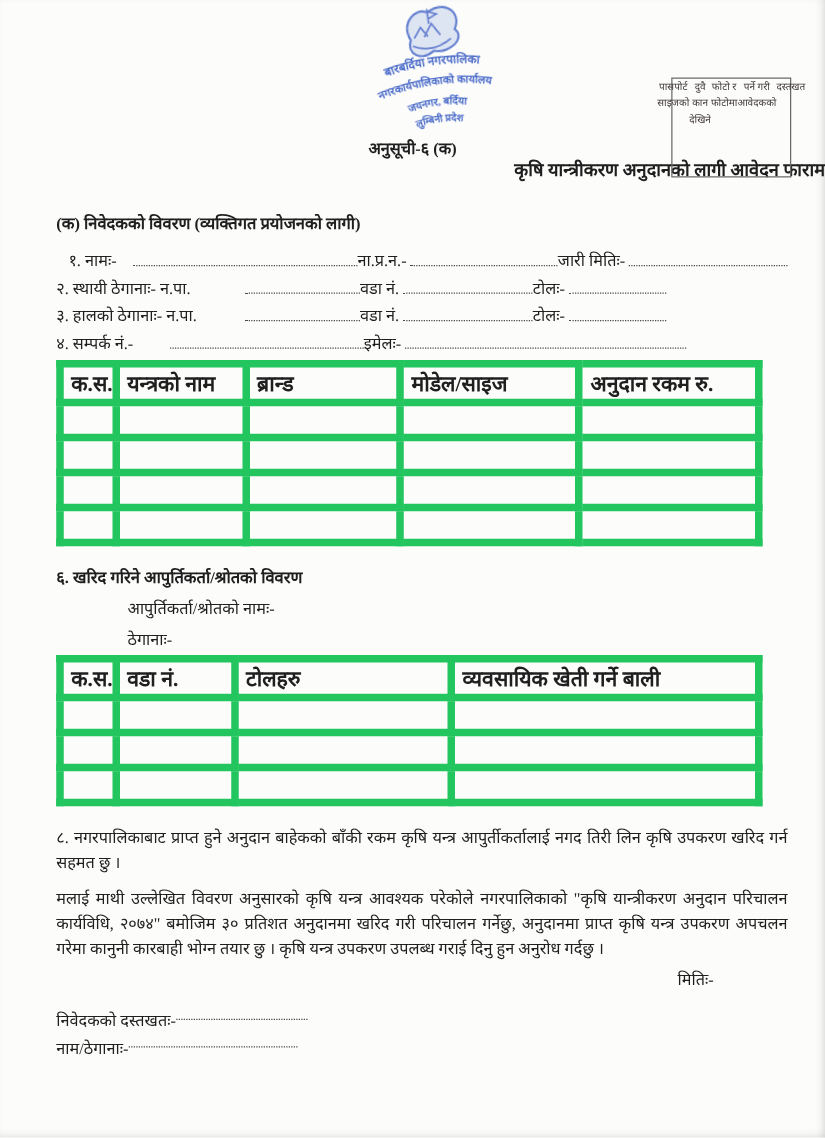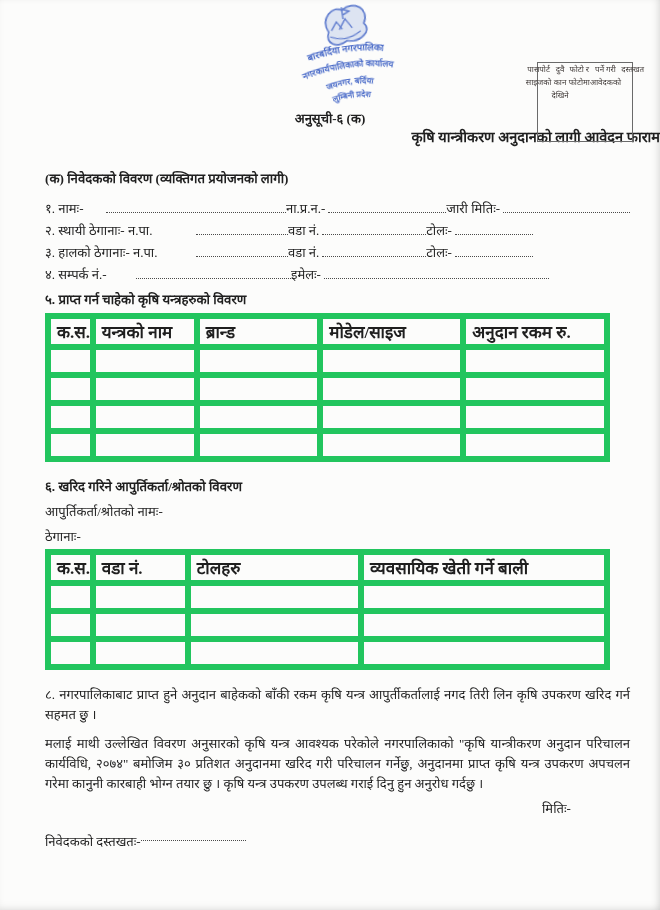--- a/index.html
+++ b/index.html
@@ -43,36 +43,36 @@
   .sec-heading { font-weight: bold; font-size: 13.2px; }
   .h-applicant { margin-top: 23px; }
   .h-machines  { margin-top: 7px; }
   .h-supplier  { margin-top: 15px; }
   .h-usage     { margin-top: 13px; }
 
   .field-row { display: flex; align-items: flex-end; height: 21px; margin-top: 1px; }
   .field-row .lbl { flex-shrink: 0; padding-right: 3px; white-space: nowrap; }
   .dots { flex-shrink: 0; border-bottom: 1.5px dotted #4a4a4a; height: 3px; margin-bottom: 4px; }
   .dots.grow { flex: 1 1 auto; }
-  .rows-start { margin-top: 9px; }
+  .rows-start { margin-top: 9px; text-align: center; }
 
   .w58{width:58px} .w148{width:148px} .w88{width:88px}
   .d180{width:180px} .d118{width:118px}
   .d92{width:92px} .d104{width:104px} .d78{width:78px}
   .d155{width:155px} .d225{width:225px}
   .d105{width:105px} .d135{width:135px}
 
   table.tbl { border-collapse: collapse; width: 565px; table-layout: fixed; }
   .tbl1 { margin-top: 5px; }
   .tbl2 { margin-top: 4px; }
   .tbl th, .tbl td { border: 6px solid #22c55e; padding: 1px 6px; font-size: 17px; }
   .tbl th { text-align: left; font-weight: bold; height: 19px; }
   .tbl td { height: 20px; }
 
-  .indent1 { margin-top: 7px; }
+  .indent1 { margin-left: 57px; margin-top: 7px; }
 
   .para { margin: 0; text-align: justify; line-height: 20px; }
   .p-clause { margin-top: 15px; }
   .p-decl { margin-top: 9px; }
   .miti { margin-top: 5px; margin-left: 497px; }
 
   .sig-row { display: flex; align-items: center; height: 22px; }
   .sig-first { margin-top: 13px; }
 </style>
 </head>
@@ -151,21 +151,20 @@
       <span class="dots d78"></span>
     </div>
 
     <div class="field-row">
       <span class="lbl w88">४. सम्पर्क नं.-</span>
       <span class="dots d155"></span>
       <span class="lbl">इमेलः-</span>
       <span class="dots d225"></span>
     </div>
 
-    <div class="sec-heading h-machines">५. प्राप्त गर्न चाहेको कृषि यन्त्रहरुको विवरण</div>
 
     <table class="tbl tbl1">
       <colgroup>
         <col style="width:8%">
           <col style="width:18.6%">
           <col style="width:22.1%">
           <col style="width:25.6%">
           <col style="width:25.7%">
       </colgroup>
       <thead>
@@ -252,15 +251,19 @@
     </table>
 
     <p class="para p-clause">८. नगरपालिकाबाट प्राप्त हुने अनुदान बाहेकको बाँकी रकम कृषि यन्त्र आपुर्तीकर्तालाई नगद तिरी लिन कृषि उपकरण खरिद गर्न सहमत छु ।</p>
     <p class="para p-decl">मलाई माथी उल्लेखित विवरण अनुसारको कृषि यन्त्र आवश्यक परेकोले नगरपालिकाको "कृषि यान्त्रीकरण अनुदान परिचालन कार्यविधि, २०७४" बमोजिम ३० प्रतिशत अनुदानमा खरिद गरी परिचालन गर्नेछु, अनुदानमा प्राप्त कृषि यन्त्र उपकरण अपचलन गरेमा कानुनी कारबाही भोग्न तयार छु । कृषि यन्त्र उपकरण उपलब्ध गराई दिनु हुन अनुरोध गर्दछु ।</p>
     <div class="miti">मितिः-</div>
 
     <div class="sig-row sig-first">
       <span class="lbl">निवेदकको दस्तखतः-</span>
       <span class="dots d105"></span>
     </div>
+    <div class="sig-row">
+      <span class="lbl">नाम/ठेगानाः-</span>
+      <span class="dots d135"></span>
+    </div>
 
   </div>
 </div>
 
 </body></html>

